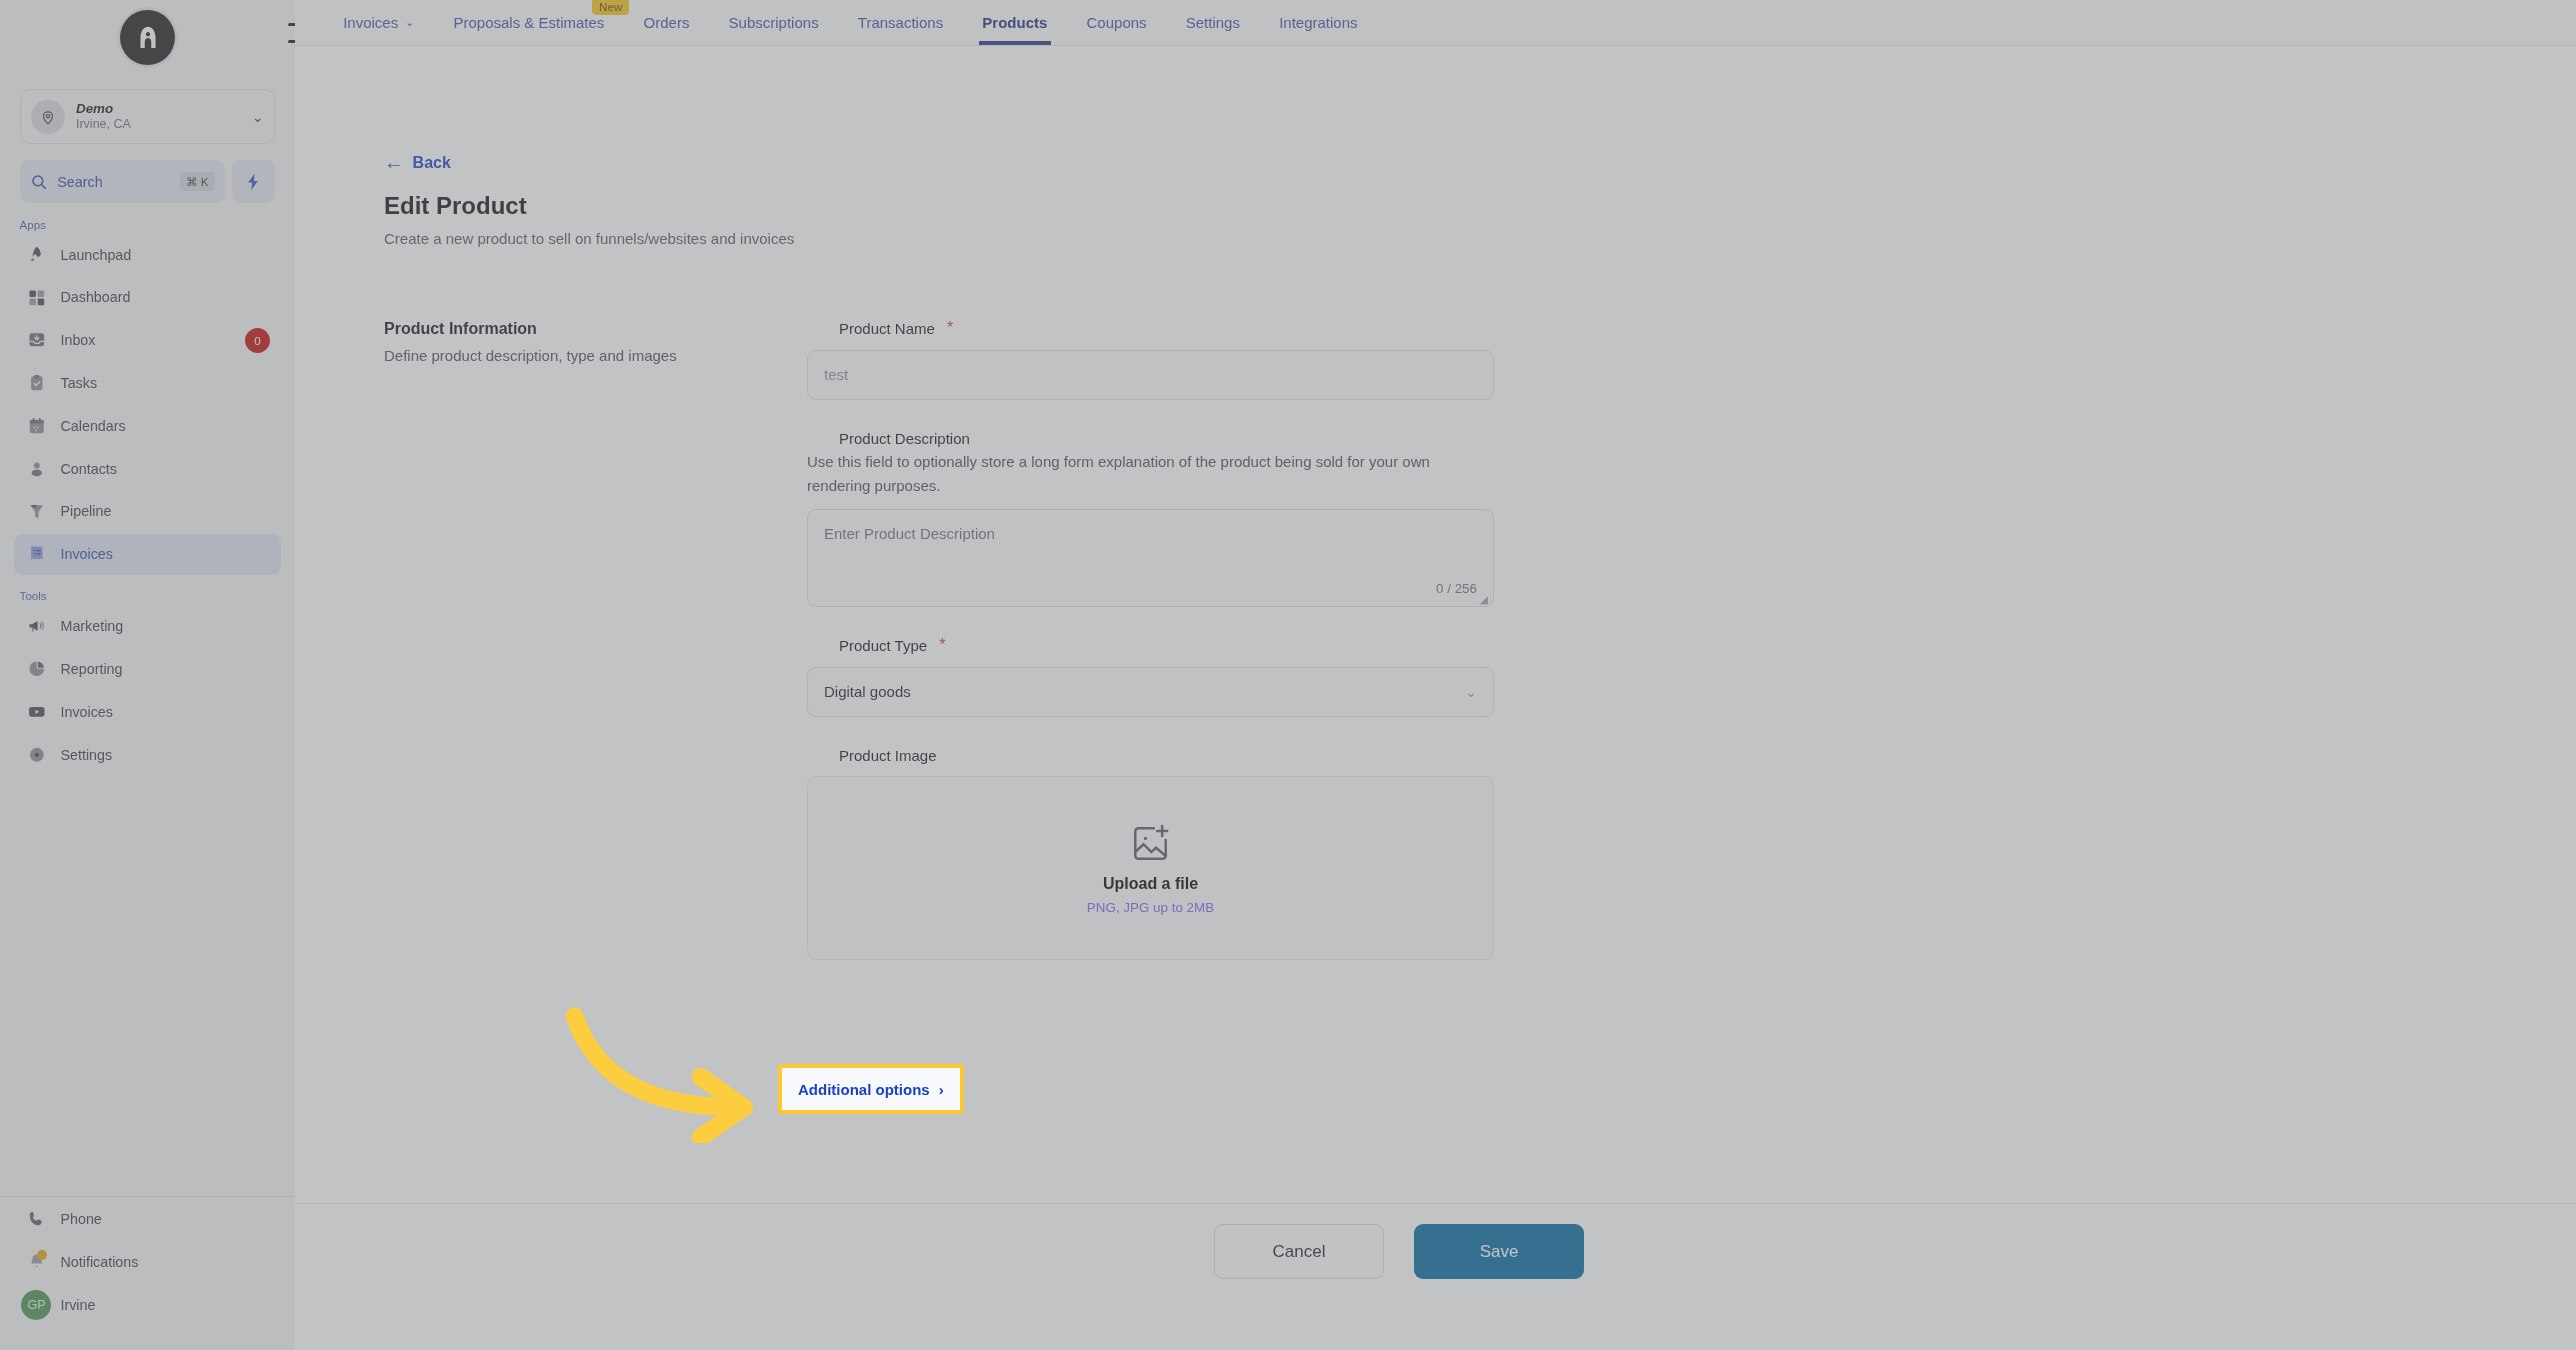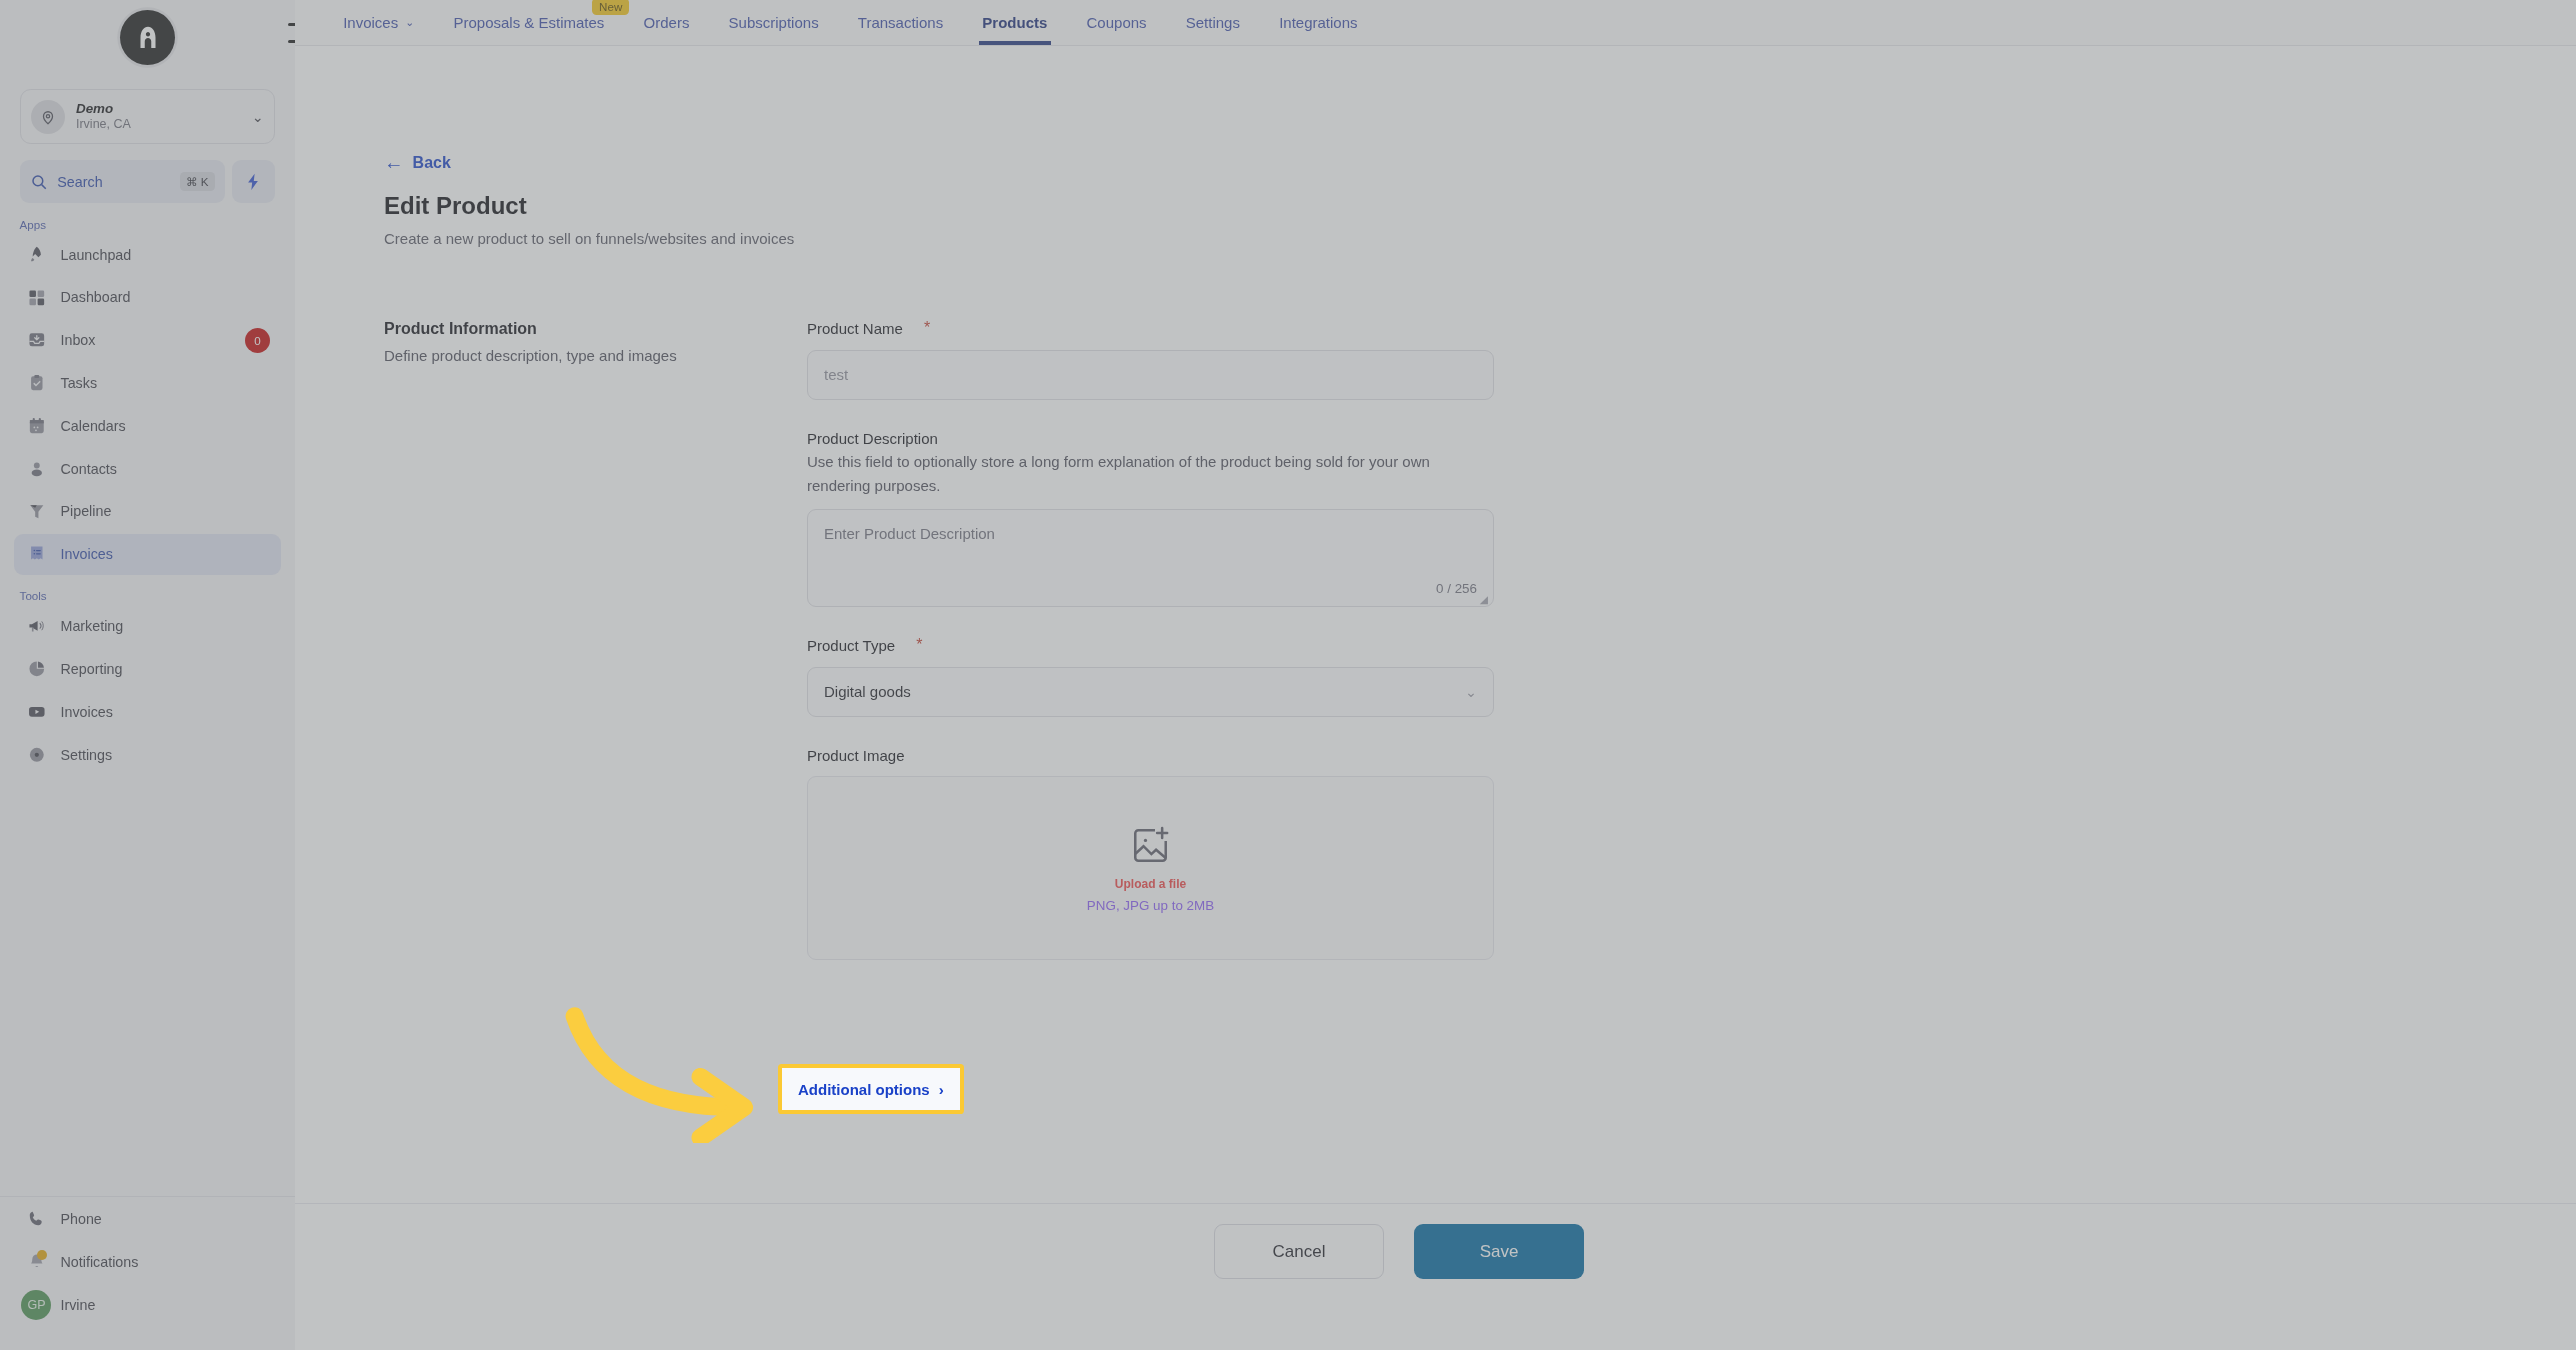--- a/index.html
+++ b/index.html
@@ -250,21 +250,22 @@
   .sec-title { font-size: 16px; font-weight: bold; color: #15151c; }
   .sec-desc { font-size: 15px; color: #4d4d5a; margin-top: 7.1px; line-height: 1.45; max-width: 339px; }
 
   .form-right { width: 687px; flex: none; }
 
   .field-label {
     font-size: 15px;
     color: #15151c;
     display: flex;
     align-items: flex-start;
-    gap: 21px;
+    gap: 12px;
+    margin-left: 32px;
   }
   .req { color: #c0392b; font-size: 16px; line-height: 1; }
   .field-help { font-size: 15px; color: #4d4d5a; line-height: 1.55; margin-top: 3.6px; }
 
   .input {
     margin-top: 12.5px;
     width: 687px;
     height: 50px;
     border: 0.9px solid #dedee4;
     border-radius: 9px;
@@ -318,21 +319,21 @@
     width: 687px;
     height: 184px;
     border: 0.9px solid #e6e6ec;
     border-radius: 9px;
     background: #fbfbfc;
     display: flex; flex-direction: column;
     align-items: center; justify-content: center;
     gap: 7.1px;
     cursor: pointer;
   }
-  .upload-link { color: #ef4444; font-size: 12px; font-weight: bold; }
+  .upload-link { color: #000000; font-size: 16px; font-weight: bold; }
   .upload-hint { color: #8b5cf6; font-size: 13.4px; text-align: center; }
   .addl-btn {
     display: inline-flex; align-items: center; gap: 9px;
     background: #f7f9fc;
     color: #1a42c8;
     font-size: 15px;
     font-weight: bold;
     padding: 12.5px 16px;
     border: 4.5px solid #fbc934;
     border-radius: 3.6px;

